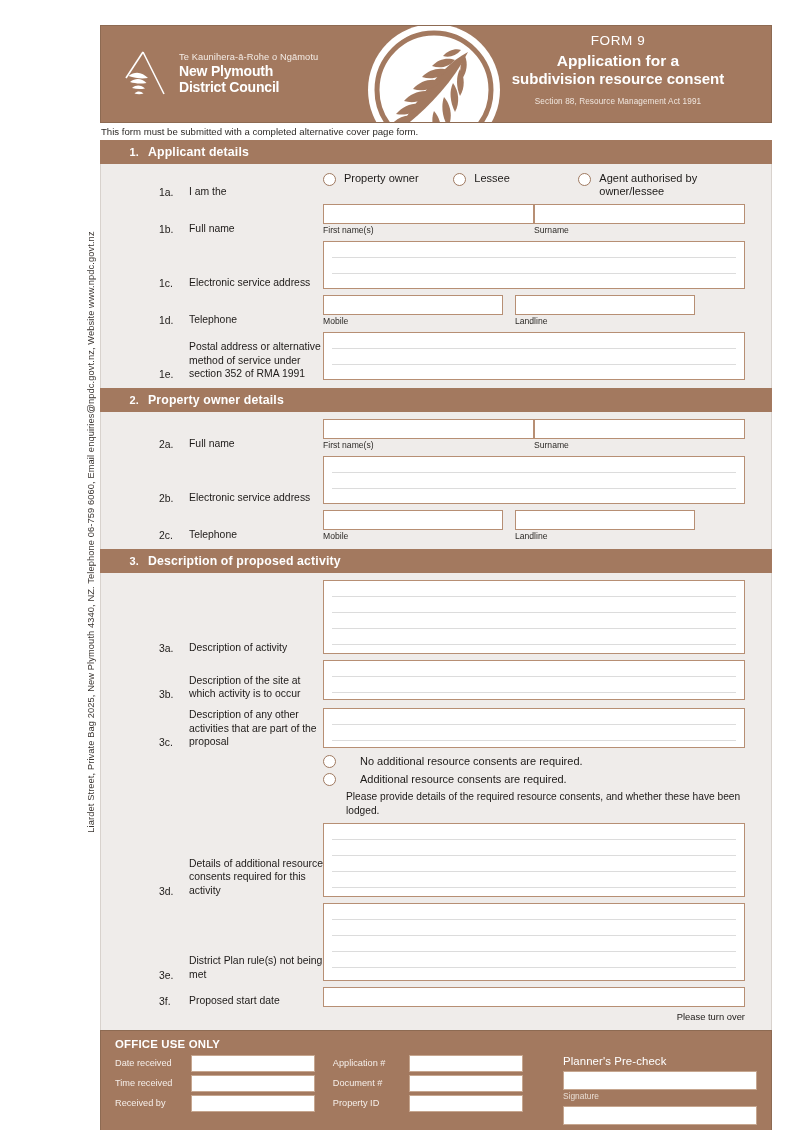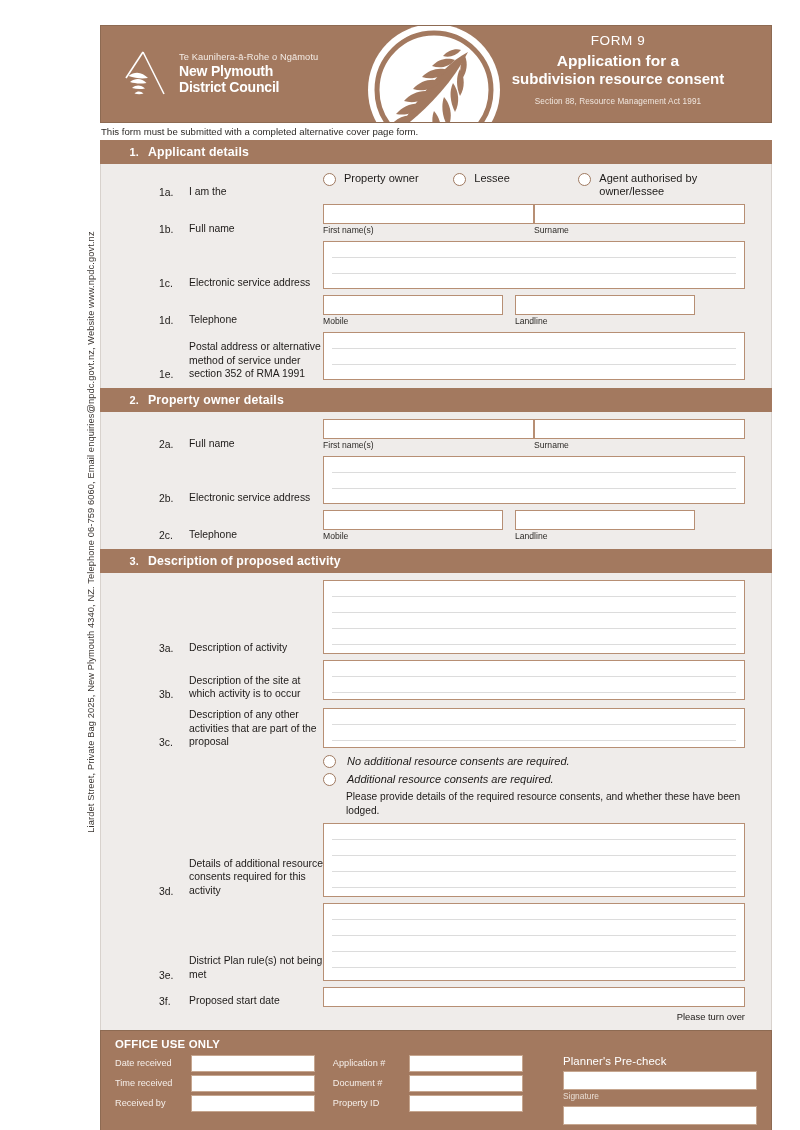--- a/index.html
+++ b/index.html
@@ -206,21 +206,21 @@
   .radio-opt.w2 { width: 140px; }
   .radio-dot {
     width: 13px; height: 13px; border-radius: 50%;
     border: 1px solid #a07a61;
     background: #ffffff;
     flex: 0 0 13px;
     margin-top: 1px;
   }
   .radio-text { font-size: 11px; color: #1d1a18; line-height: 1.2; }
 
-  .stack-radio { display: flex; align-items: center; gap: 11px; margin-bottom: 4px; font-style: italic; }
+  .stack-radio { display: flex; align-items: center; gap: 24px; margin-bottom: 4px; }
   .helper-text {
     font-size: 10.2px;
     color: #1d1a18;
     line-height: 1.3;
     margin: 3px 0 6px 23px;
   }
 
   .turnover {
     text-align: right;
     font-size: 9.4px;

